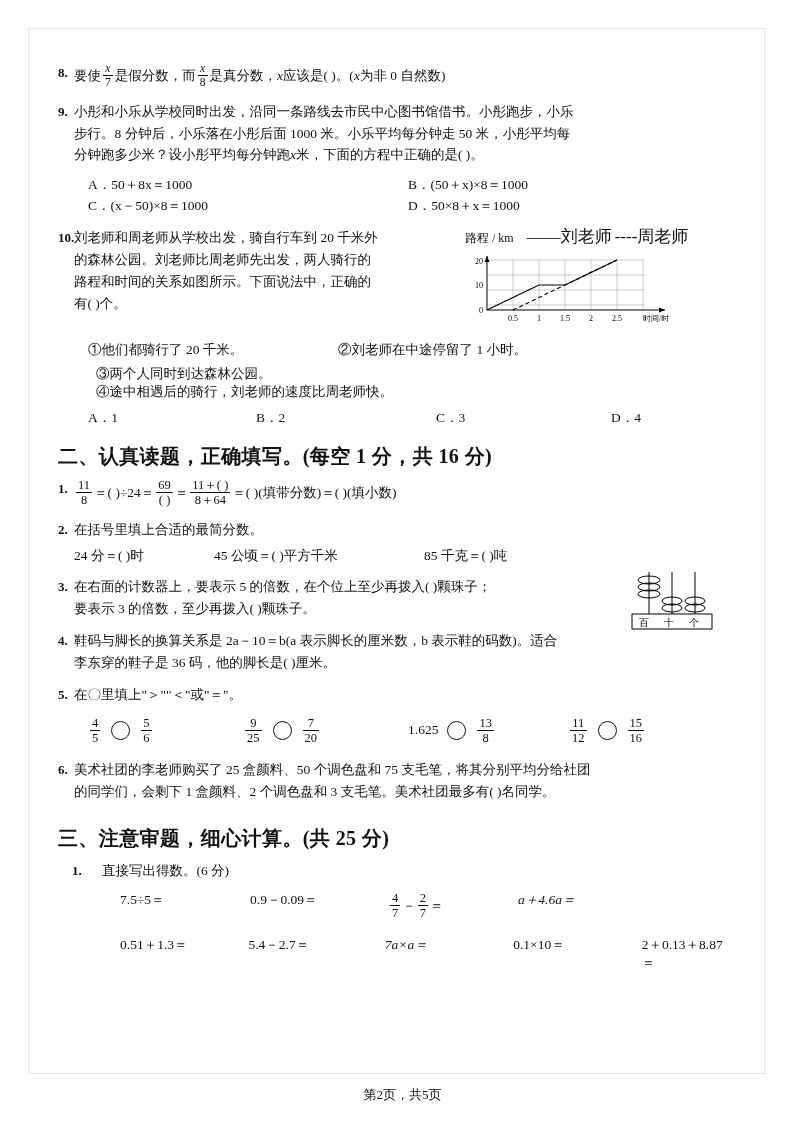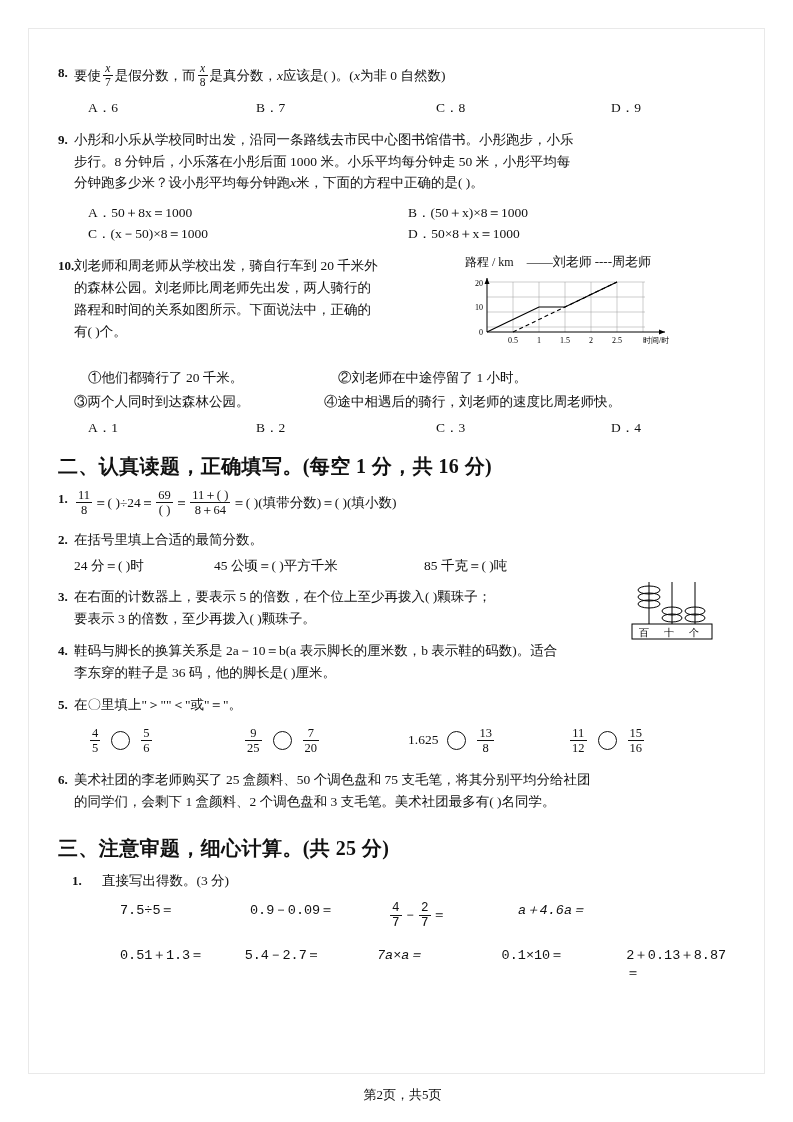--- a/index.html
+++ b/index.html
@@ -84,21 +84,21 @@
     position:absolute;
     right:2px;
     top:-4px;
     width:268px;
   }
   .chart-title{
     font-size:12px;
     white-space:nowrap;
     margin-bottom:1px;
   }
-  .chart-title .lg{ font-size:13px; }
+  .chart-title .lg{ font-size:17px; }
   .chartbox{position:relative;height:74px;width:228px;}
   svg{display:block;}
 
   
   .abacus{
     position:absolute;
     right:18px;
     top:-6px;
     width:88px;
   }
@@ -125,21 +125,21 @@
   .cmp .cell.a{width:155px;}
   .cmp .cell.b{width:165px;}
   .cmp .cell.c{width:160px;}
 
   .calcrow{
     margin-left:30px;
     display:flex;
     font-size:13.5px;
     margin-top:10px;
   }
-  .calcrow .c{width:130px;font-family:Liberation Mono, monospace;}
+  .calcrow .c{width:130px;}
   .calcrow .c.w2{width:138px;}
   .calcrow .c.wlast{width:auto;}
 
   .footer{
     position:absolute;
     left:12px;right:0;bottom:18px;
     text-align:center;
     font-size:13px;
   }
 </style>
@@ -148,26 +148,20 @@
 
 <div class="frame"></div>
 
 <div class="page">
 
   <div class="q">
     <span class="qnum">8.</span>
     <div class="qbody">
       <span>要使</span><span class="frac"><span class="n it">x</span><span class="d">7</span></span><span>是假分数，而</span><span class="frac"><span class="n it">x</span><span class="d">8</span></span><span>是真分数，</span><span class="it">x</span><span>应该是(       )。(</span><span class="it">x</span><span>为非 0 自然数)</span>
     </div>
-  </div>
-  <div class="opts">
-    <span class="o1">A．6</span>
-    <span class="o2">B．7</span>
-    <span class="o3">C．8</span>
-    <span class="o4">D．9</span>
   </div>
 
   <div class="q" style="margin-top:12px;">
     <span class="qnum">9.</span>
     <div class="qbody">
       <div>小彤和小乐从学校同时出发，沿同一条路线去市民中心图书馆借书。小彤跑步，小乐</div>
       <div>步行。8 分钟后，小乐落在小彤后面 1000 米。小乐平均每分钟走 50 米，小彤平均每</div>
       <div><span>分钟跑多少米？设小彤平均每分钟跑</span><span class="it">x</span><span>米，下面的方程中正确的是(       )。</span></div>
     </div>
   </div>
@@ -237,21 +231,21 @@
           <text x="178" y="69" font-size="8" text-anchor="start" font-family="Liberation Serif, serif">时间/时</text>
         </svg>
       </div>
     </div>
   </div>
 
   <div style="margin-left:30px;display:flex;font-size:13.5px;margin-top:26px;">
     <span style="width:250px;">①他们都骑行了 20 千米。</span>
     <span>②刘老师在中途停留了 1 小时。</span>
   </div>
-  <div style="margin-left:16px;display:flex;font-size:13.5px;margin-top:6px;">
+  <div style="margin-left:38px;display:flex;font-size:13.5px;margin-top:6px;flex-direction:column;">
     <span style="width:250px;">③两个人同时到达森林公园。</span>
     <span>④途中相遇后的骑行，刘老师的速度比周老师快。</span>
   </div>
 
   <div class="opts" style="margin-top:8px;">
     <span class="o1">A．1</span>
     <span class="o2">B．2</span>
     <span class="o3">C．3</span>
     <span class="o4">D．4</span>
   </div>
@@ -371,21 +365,21 @@
     <div class="qbody">
       <div>美术社团的李老师购买了 25 盒颜料、50 个调色盘和 75 支毛笔，将其分别平均分给社团</div>
       <div>的同学们，会剩下 1 盒颜料、2 个调色盘和 3 支毛笔。美术社团最多有(        )名同学。</div>
     </div>
   </div>
 
   <div class="sec" style="margin-top:22px;">三、注意审题，细心计算。(共 25 分)</div>
 
   <div class="q" style="margin-top:8px;">
     <span class="qnum" style="left:14px;">1.</span>
-    <div class="qbody" style="margin-left:44px;">直接写出得数。(3 分)</div>
+    <div class="qbody" style="margin-left:44px;">直接写出得数。(6 分)</div>
   </div>
 
   <div class="calcrow" style="margin-left:62px;">
     <span class="c">7.5÷5＝</span>
     <span class="c w2">0.9－0.09＝</span>
     <span class="c"><span class="frac big"><span class="n">4</span><span class="d">7</span></span><span>－</span><span class="frac big"><span class="n">2</span><span class="d">7</span></span><span>＝</span></span>
     <span class="c wlast it">a＋4.6a＝</span>
   </div>
 
   <div class="calcrow" style="margin-left:62px;margin-top:16px;">

